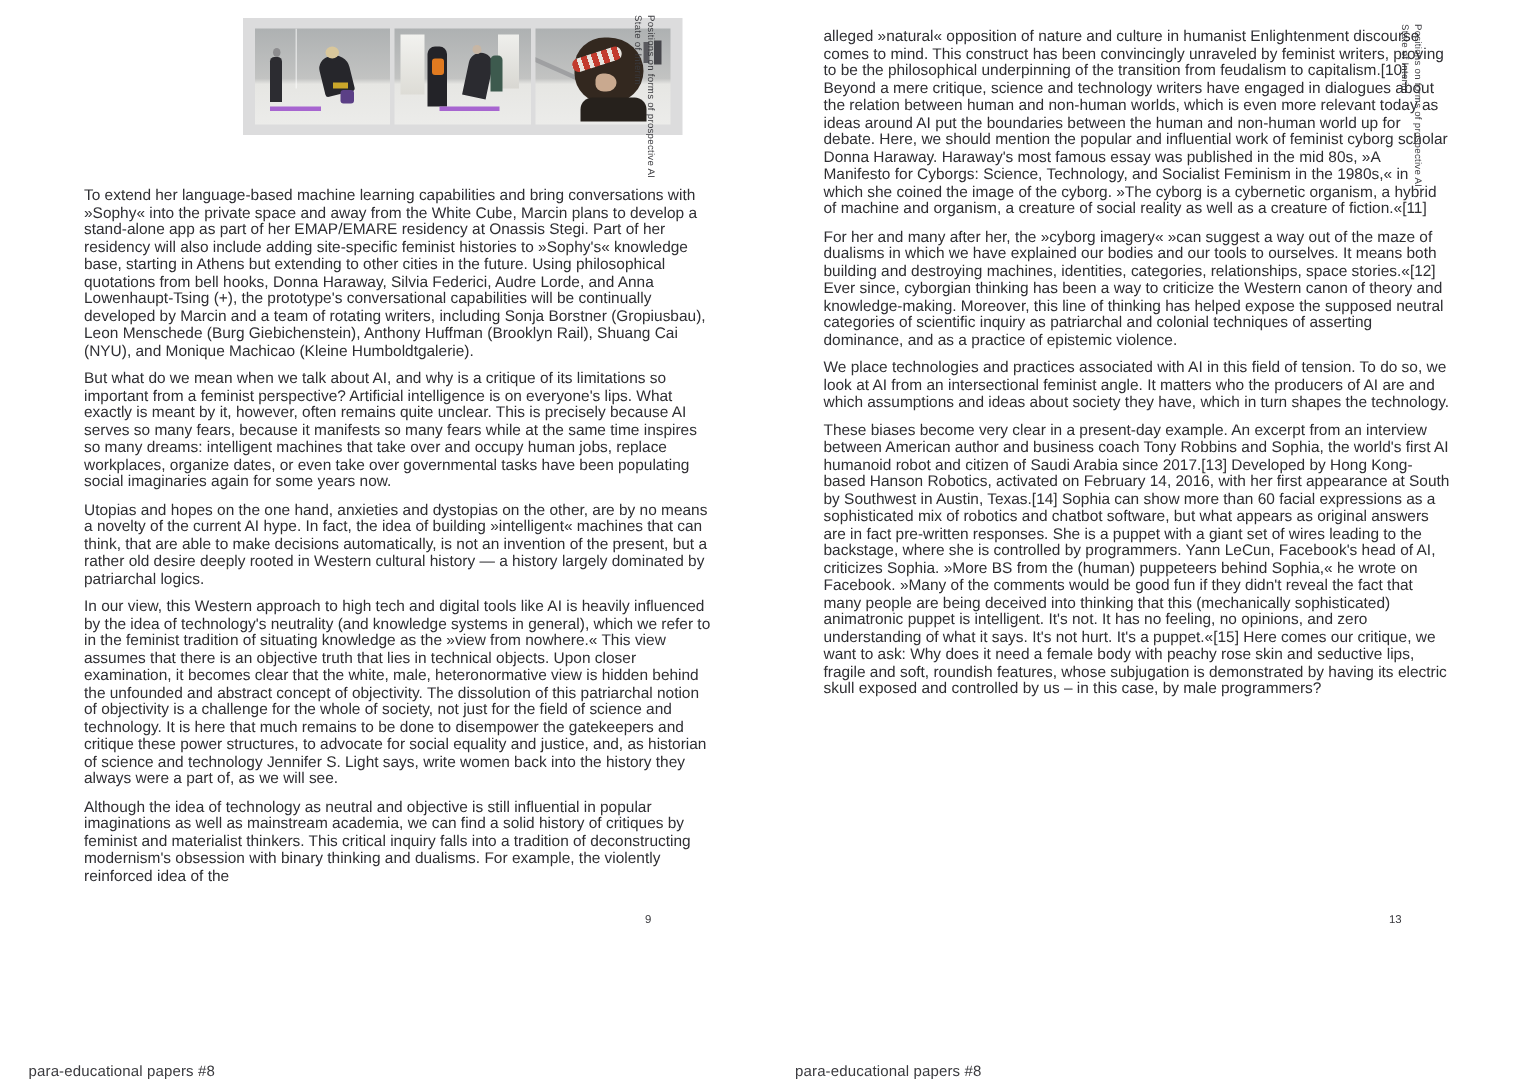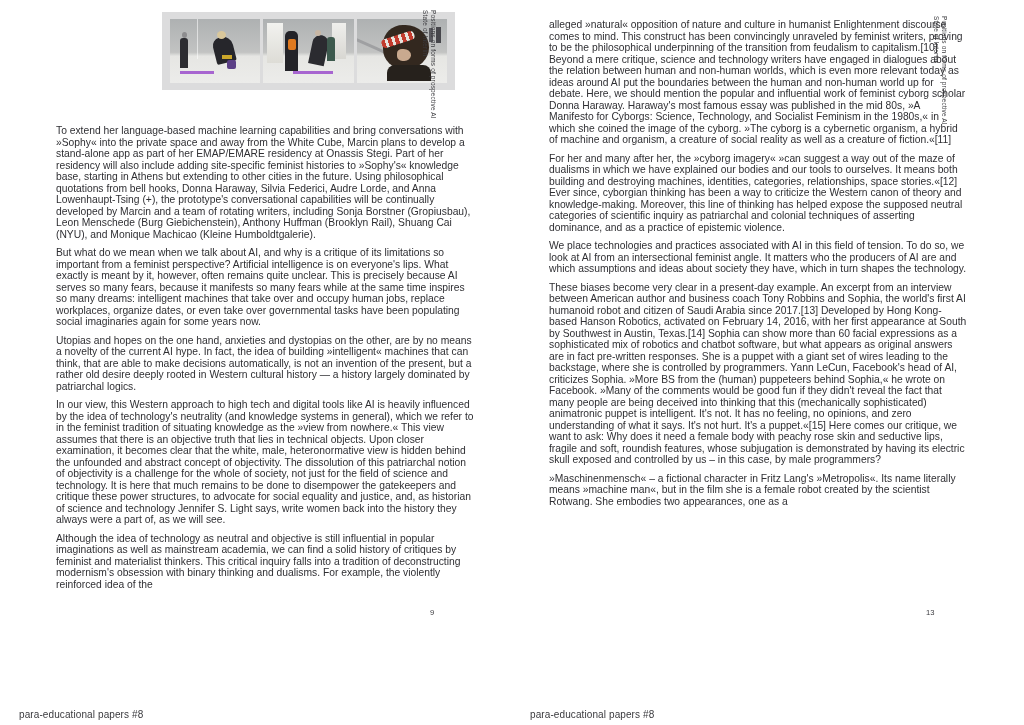--- a/index.html
+++ b/index.html
@@ -114,20 +114,19 @@
     <div class="running-head rh-right">
       <div>State of Interim</div>
       <div>Positions on forms of prospective AI</div>
     </div>
 
     <div class="body-col col-right">
       <p>alleged »natural« opposition of nature and culture in humanist Enlightenment discourse comes to mind. This construct has been convincingly unraveled by feminist writers, proving to be the philosophical underpinning of the transition from feudalism to capitalism.[10] Beyond a mere critique, science and technology writers have engaged in dialogues about the relation between human and non-human worlds, which is even more relevant today as ideas around AI put the boundaries between the human and non-human world up for debate. Here, we should mention the popular and influential work of feminist cyborg scholar Donna Haraway. Haraway's most famous essay was published in the mid 80s, »A Manifesto for Cyborgs: Science, Technology, and Socialist Feminism in the 1980s,« in which she coined the image of the cyborg. »The cyborg is a cybernetic organism, a hybrid of machine and organism, a creature of social reality as well as a creature of fiction.«[11]</p>
       <p>For her and many after her, the »cyborg imagery« »can suggest a way out of the maze of dualisms in which we have explained our bodies and our tools to ourselves. It means both building and destroying machines, identities, categories, relationships, space stories.«[12] Ever since, cyborgian thinking has been a way to criticize the Western canon of theory and knowledge-making. Moreover, this line of thinking has helped expose the supposed neutral categories of scientific inquiry as patriarchal and colonial techniques of asserting dominance, and as a practice of epistemic violence.</p>
       <p>We place technologies and practices associated with AI in this field of tension. To do so, we look at AI from an intersectional feminist angle. It matters who the producers of AI are and which assumptions and ideas about society they have, which in turn shapes the technology.</p>
       <p>These biases become very clear in a present-day example. An excerpt from an interview between American author and business coach Tony Robbins and Sophia, the world's first AI humanoid robot and citizen of Saudi Arabia since 2017.[13] Developed by Hong Kong-based Hanson Robotics, activated on February 14, 2016, with her first appearance at South by Southwest in Austin, Texas.[14] Sophia can show more than 60 facial expressions as a sophisticated mix of robotics and chatbot software, but what appears as original answers are in fact pre-written responses. She is a puppet with a giant set of wires leading to the backstage, where she is controlled by programmers. Yann LeCun, Facebook's head of AI, criticizes Sophia. »More BS from the (human) puppeteers behind Sophia,« he wrote on Facebook. »Many of the comments would be good fun if they didn't reveal the fact that many people are being deceived into thinking that this (mechanically sophisticated) animatronic puppet is intelligent. It's not. It has no feeling, no opinions, and zero understanding of what it says. It's not hurt. It's a puppet.«[15] Here comes our critique, we want to ask: Why does it need a female body with peachy rose skin and seductive lips, fragile and soft, roundish features, whose subjugation is demonstrated by having its electric skull exposed and controlled by us – in this case, by male programmers?</p>
-      <p>»Maschinenmensch« – a fictional character in Fritz Lang's »Metropolis«. Its name literally means »machine man«, but in the film she is a female robot created by the scientist Rotwang. She embodies two appearances, one as a</p>
     </div>
 
     <div class="page-number pn-right">13</div>
     <div class="footer ft-right">para-educational papers #8</div>
   </div>
 
 </div>
 
 </body></html>

